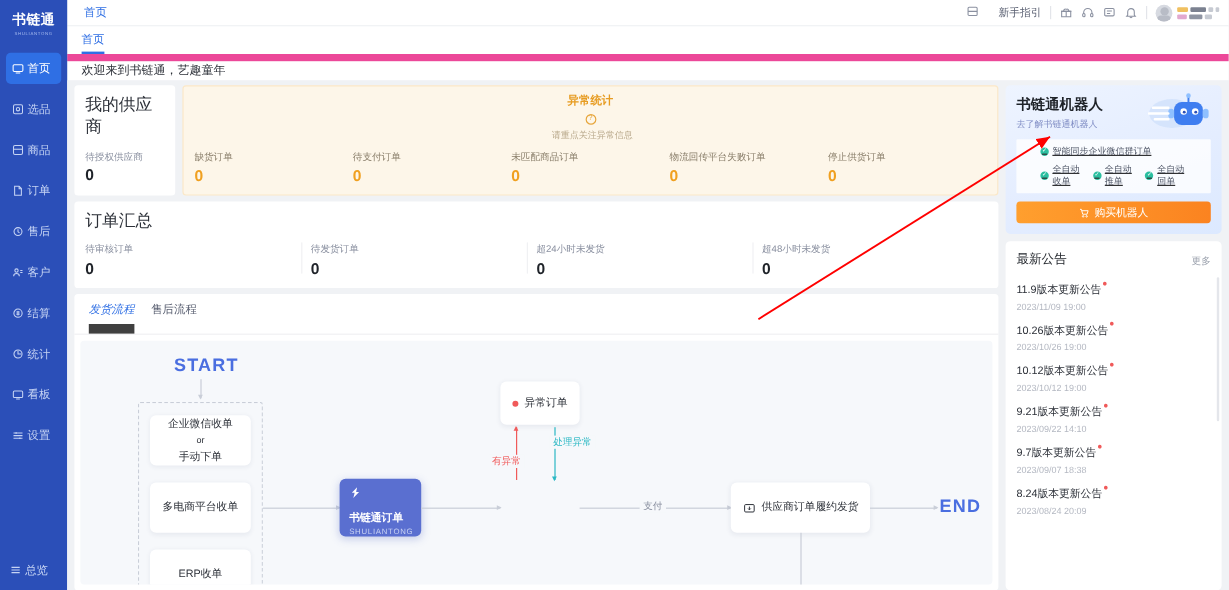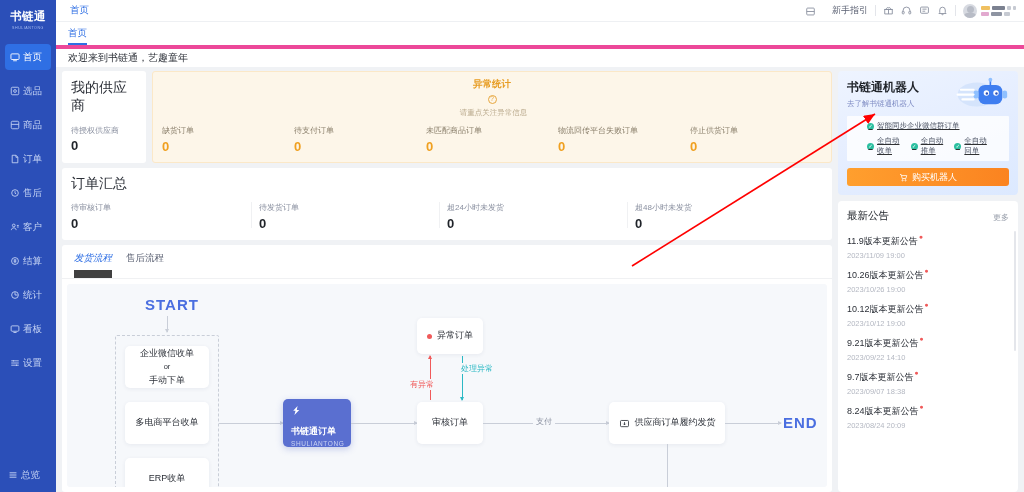--- a/index.html
+++ b/index.html
@@ -38,38 +38,38 @@
 
   
   .right { flex:1; display:flex; flex-direction:column; height:492px; min-width:0; }
 
   .topbar {
     height:22px; background:#fff; display:flex; align-items:center;
     padding:0 8px 0 12px; border-bottom:1px solid #eef0f3;
   }
   .tabbar-tab { font-size:9.5px; color:#2f6fe4; position:relative; padding:0 2px; }
   .topbar-right { margin-left:auto; display:flex; align-items:center; gap:7px; }
-  .guide { display:flex; align-items:flex-end; gap:16px; color:#5a6072; font-size:9px; cursor:pointer;}
+  .guide { display:flex; align-items:flex-start; gap:16px; color:#5a6072; font-size:9px; cursor:pointer;}
   .tb-ico { width:11px; height:11px; color:#8a90a0; cursor:pointer; }
   .tb-ico svg{display:block;width:11px;height:11px;}
   .tb-sep { width:1px; height:11px; background:#e3e5ea; }
   .avatar-wrap{display:flex;align-items:center;gap:4px;}
   .avatar { width:14px; height:14px; border-radius:50%; background:#d7dae1; position:relative; overflow:hidden; }
   .avatar:after{content:"";position:absolute;left:3.5px;top:2.5px;width:7px;height:7px;border-radius:50%;background:#b8bcc6;}
   .avatar:before{content:"";position:absolute;left:1px;top:9.5px;width:12px;height:7px;border-radius:6px;background:#b8bcc6;}
   .blurblocks{display:flex;flex-direction:column;gap:2px;}
   .blurrow{display:flex;gap:2px;}
   .bb{height:4px;border-radius:1px;filter:blur(.6px);}
 
   .tabstrip { height:23px; background:#fff; display:flex; align-items:flex-end; padding-left:12px; }
   .tabstrip .tab { font-size:9.5px; color:#2f6fe4; padding-bottom:3px; border-bottom:2px solid #2f6fe4; }
 
   .welcome {
     height:22px; background:#fff; display:flex; align-items:center;
-    padding:0 12px; font-size:10px; color:#2c3038; border-top:4px solid #ec4899;
+    padding:0 12px; font-size:10px; color:#2c3038; border-top:6px solid #ec4899;
   }
 
   .content { flex:1; display:flex; padding:0; min-height:0; overflow:hidden; position:relative; background:#f0f2f5; }
   .col-main { flex:1; min-width:0; padding:4px 6px 0 6px; display:flex; flex-direction:column; gap:5px;}
   .col-side { width:186px; flex:0 0 186px; padding:4px 6px 0 0; display:flex; flex-direction:column; gap:6px; }
 
   
   .row1 { display:flex; gap:6px; }
   .card { background:#fff; border-radius:3px; }
   .supplier { width:84px; flex:0 0 84px; padding:8px 9px; }
@@ -460,23 +460,20 @@
             <div class="node mid" style="left:216px; top:115px; width:68px; height:48px;">
               <span><svg width="11" height="11" viewBox="0 0 16 16" fill="#fff">
                     <path d="M9.6 1.6 3.2 8.3h3.4L5 14.4l7-7.2H8.4z"></path>
                   </svg></span>
               <div class="t">书链通订单</div>
               <div class="s">SHULIANTONG</div>
             </div>
 
             <div class="line-h arrow-r" style="left:284px; top:139px; width:66px;"></div>
 
-            <div class="node" style="left:350px; top:118px; width:66px; height:42px;">
-              <span>审核订单</span>
-            </div>
 
             <div class="node" style="left:350px; top:34px; width:66px; height:36px;">
               <span class="dot"></span>
               <span>异常订单</span>
             </div>
 
             <div class="line-v red arrow-u" style="left:363px; top:72px; height:44px;"></div>
             <div class="edge-label red" style="left:340px; top:95px;">有异常</div>
 
             <div class="line-v cyan arrow-d" style="left:395px; top:72px; height:44px;"></div>

